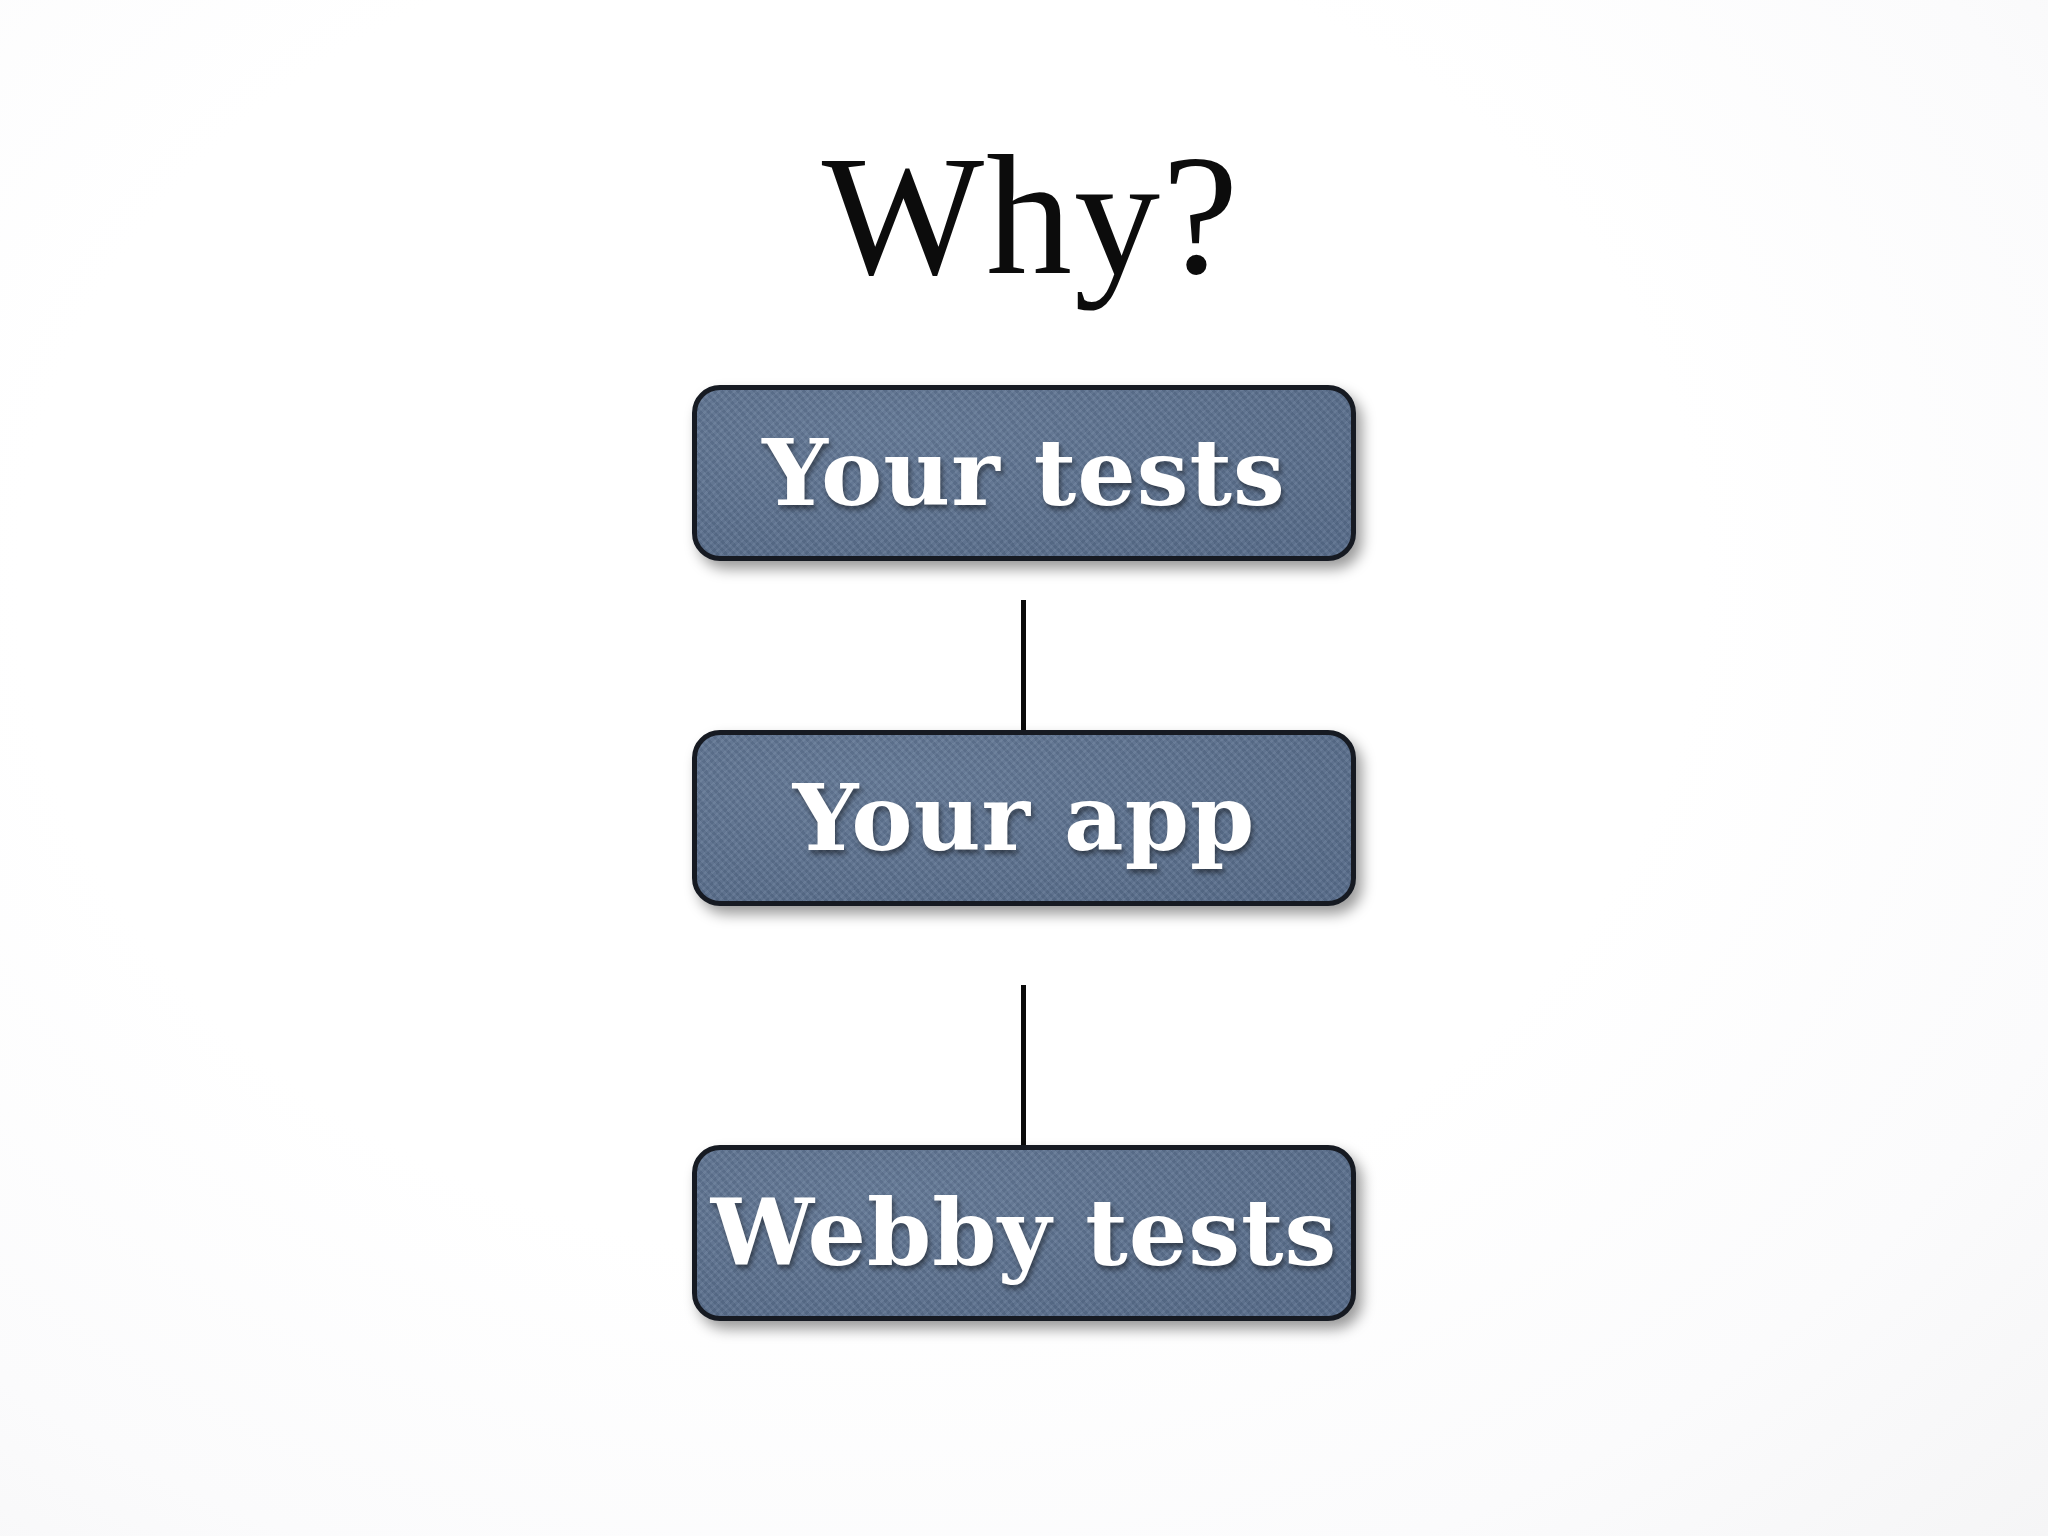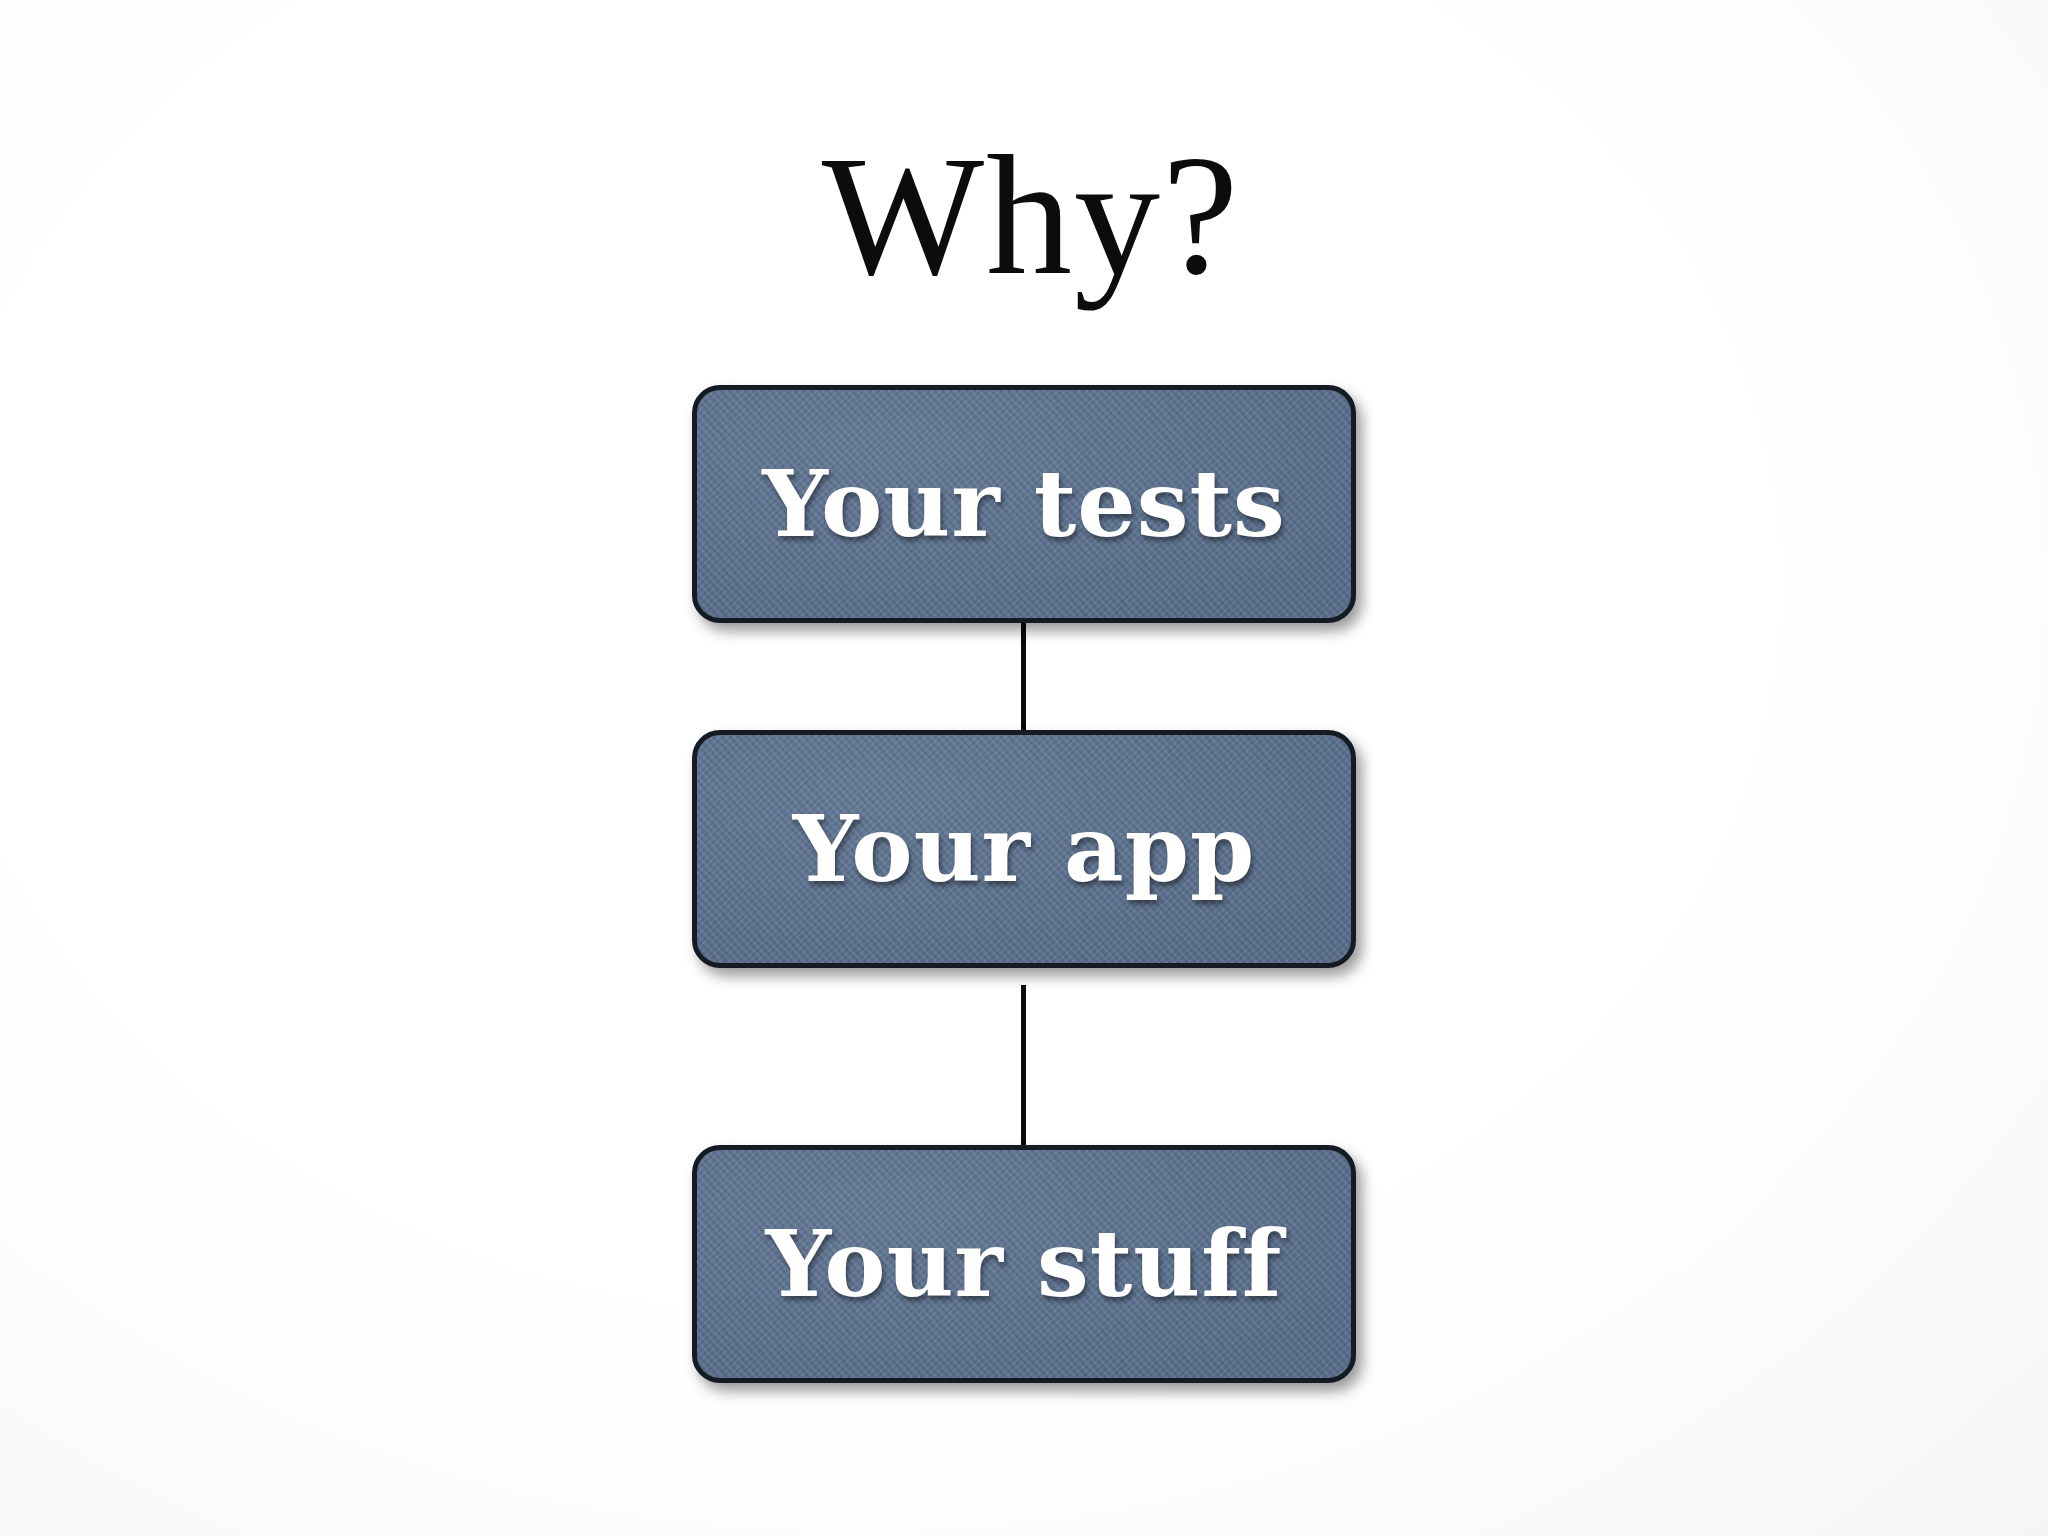--- a/index.html
+++ b/index.html
@@ -46,21 +46,21 @@
     background: #0a0a0a;
     z-index: 1;
   }
   .connector-1 { top: 600px; height: 190px; }
   .connector-2 { top: 985px; height: 185px; }
 
   .box {
     position: absolute;
     left: 692px;
     width: 664px;
-    height: 238px;
+    height: 176px;
     box-sizing: border-box;
     border: 5px solid #161a22;
     border-radius: 28px;
     background-color: #5d7392;
     background-image:
       repeating-linear-gradient(47deg,
         rgba(255,255,255,0.045) 0px, rgba(255,255,255,0.045) 3px,
         rgba(0,0,0,0.045) 3px, rgba(0,0,0,0.045) 6px),
       repeating-linear-gradient(-43deg,
         rgba(255,255,255,0.035) 0px, rgba(255,255,255,0.035) 2px,
@@ -98,16 +98,16 @@
 
     <div class="box box-1">
       <span class="box-label">Your tests</span>
     </div>
 
     <div class="box box-2">
       <span class="box-label">Your app</span>
     </div>
 
     <div class="box box-3">
-      <span class="box-label">Your stuff</span>
+      <span class="box-label">Webby tests</span>
     </div>
   </div>
 </div>
 
 </body></html>

